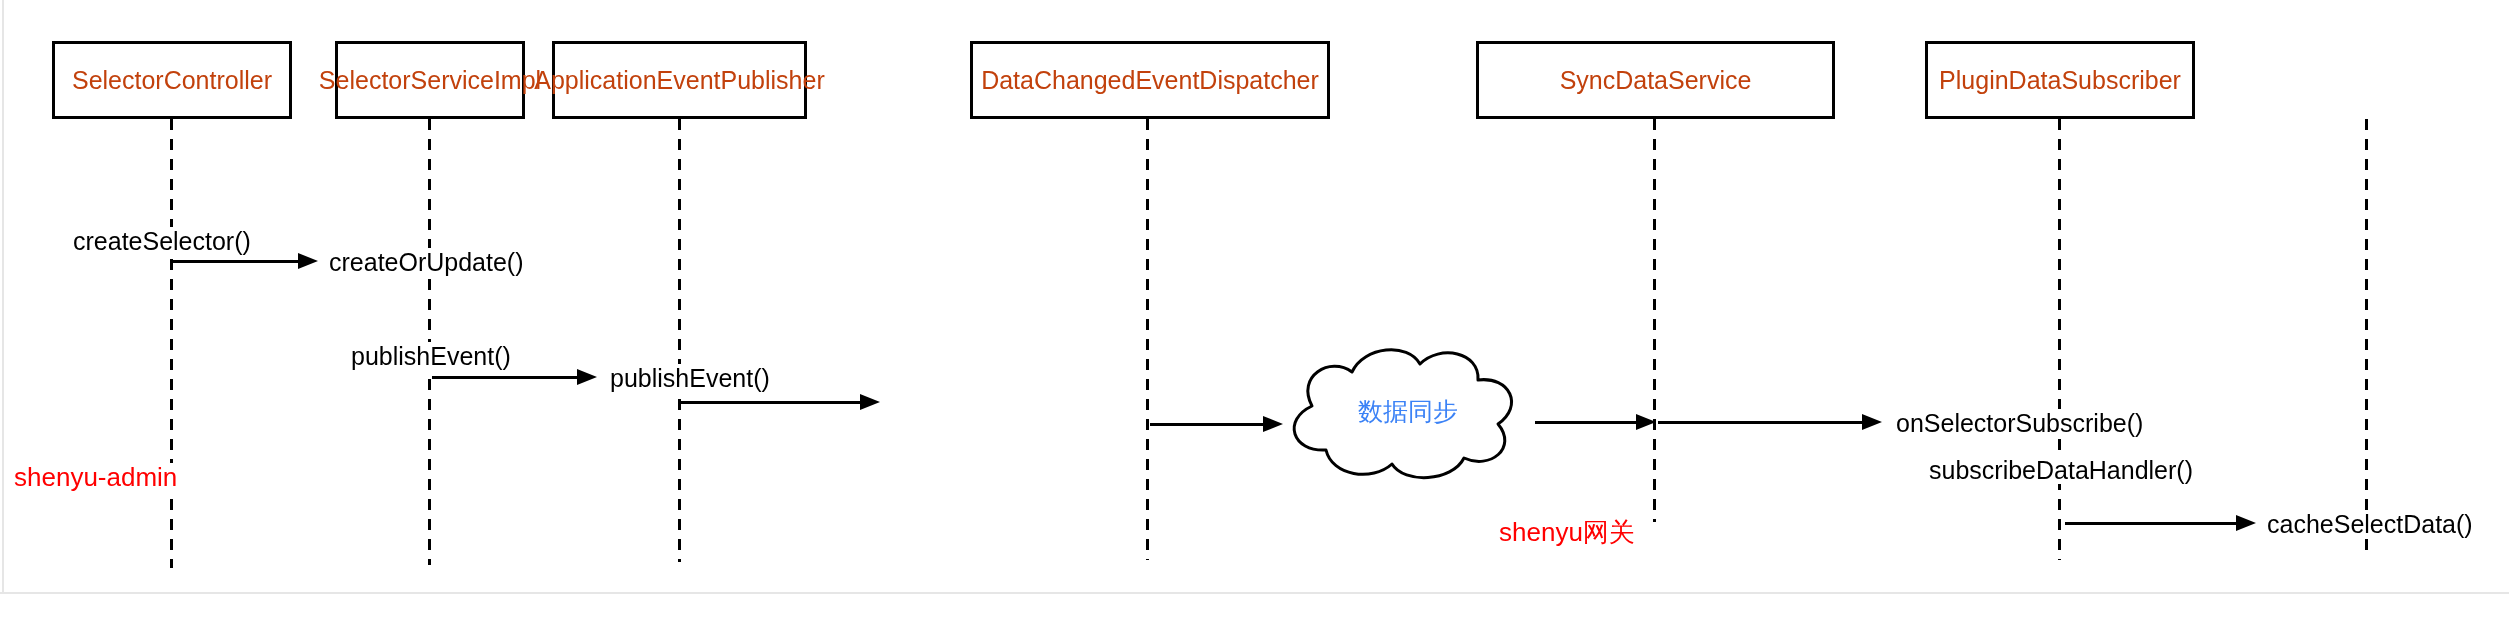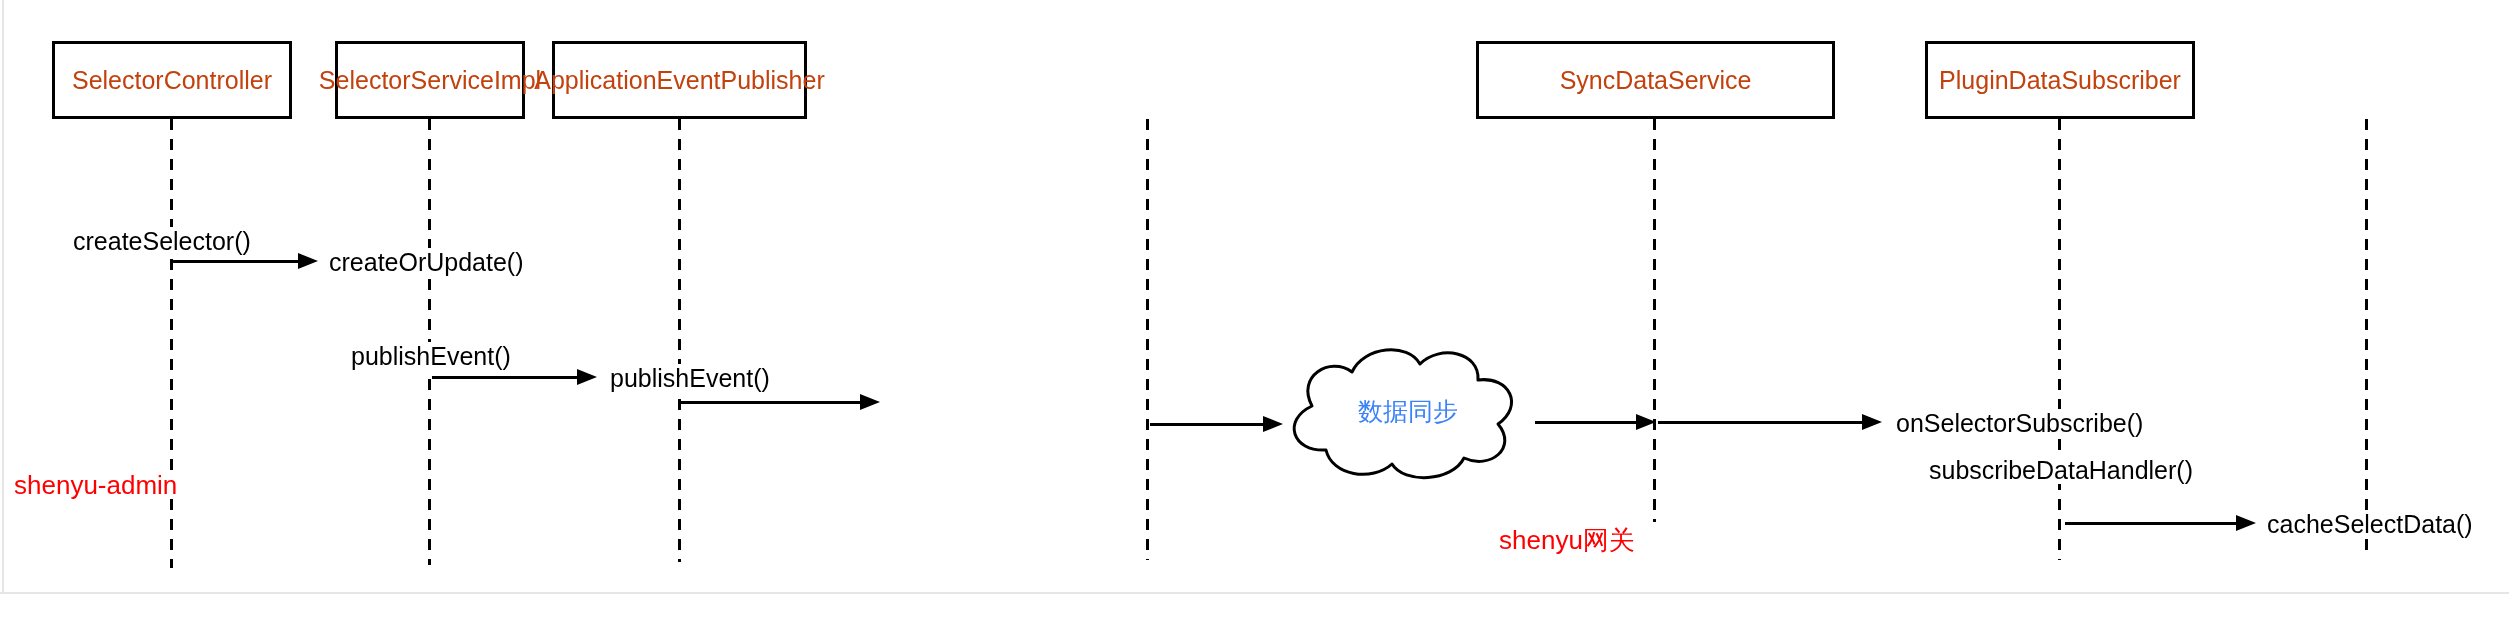--- a/index.html
+++ b/index.html
@@ -33,21 +33,21 @@
     border-left:20px solid #000;
     border-top:8px solid transparent; border-bottom:8px solid transparent;
   }
   
   .mlabel {
     position:absolute; font-size:25px; color:#000; background:#fff;
     padding:0 3px; white-space:nowrap; line-height:28px;
   }
   .annot {
     position:absolute; font-size:26px; background:#fff;
-    white-space:nowrap; line-height:28px; color:#ff0000;margin-top:8px;
+    white-space:nowrap; line-height:28px; color:#ff0000;
   }
   
   #cloud { position:absolute; left:1268px; top:338px; }
   #cloud-text {
     position:absolute; left:1268px; top:395px; width:280px;
     text-align:center; font-size:25px; color:#3b82f6; white-space:nowrap;
   }
 </style>
 </head>
 <body>
@@ -93,16 +93,17 @@
              C 242 38, 256 68, 230 86
              C 250 110, 222 132, 196 120
              C 184 144, 136 146, 124 126
              C 104 144, 64 138, 58 112 Z" fill="#ffffff" stroke="#000000" stroke-width="3" stroke-linejoin="round"></path>
   </svg>
   <div id="cloud-text">数据同步</div>
 
   <div class="pbox" style="left:52px;width:240px">SelectorController</div>
   <div class="pbox" style="left:335px;width:190px">SelectorServiceImpl</div>
   <div class="pbox" style="left:552px;width:255px">ApplicationEventPublisher</div>
+  <div class="pbox" style="left:970px;width:360px">DataChangedEventDispatcher</div>
   <div class="pbox" style="left:1476px;width:359px">SyncDataService</div>
   <div class="pbox" style="left:1925px;width:270px">PluginDataSubscriber</div>
 
 </div>
 
 </body></html>

